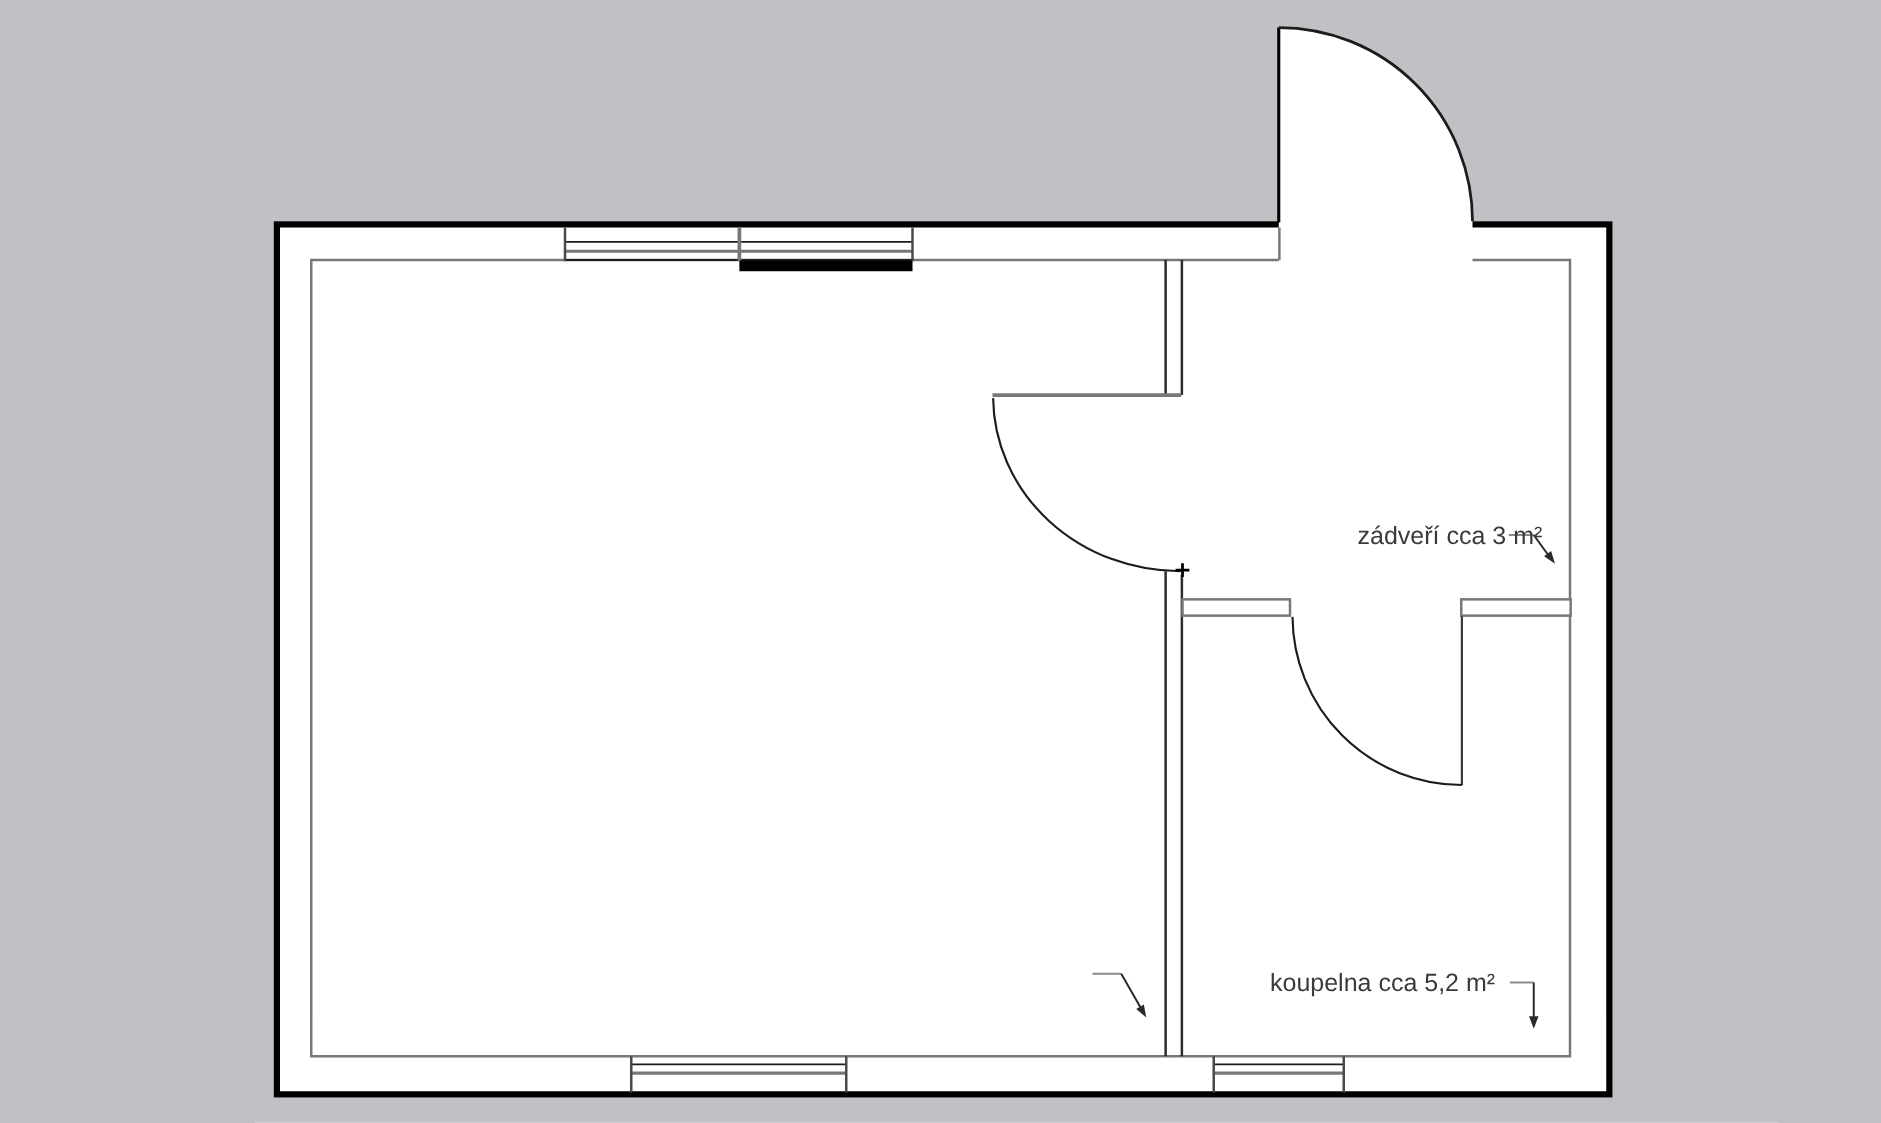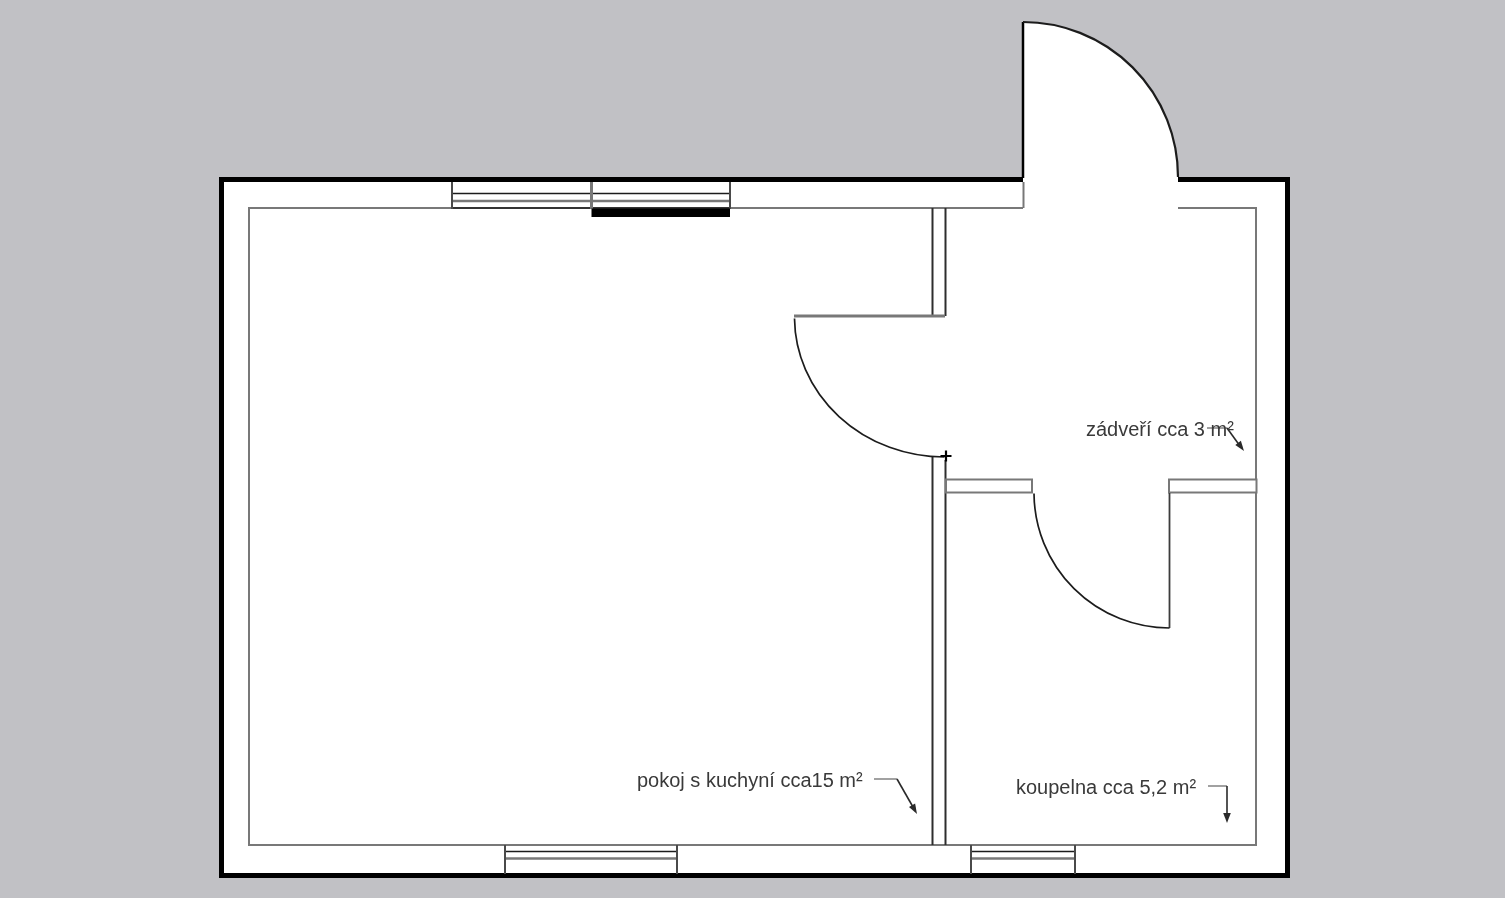--- a/index.html
+++ b/index.html
@@ -127,19 +127,18 @@
       <polygon class="arrowhead" points="1244,451 1235.3,445 1240.9,440.8"></polygon>
     </g>
 
     <g>
       <path class="leader-h" d="M 1208 786 H 1227"></path>
       <path class="leader-d" d="M 1227 786 V 816"></path>
       <polygon class="arrowhead" points="1227,823 1223.2,813 1230.8,813"></polygon>
     </g>
   </svg>
 
-  <div class="room-label" style="left:637px; top:768px;">pokoj s kuchyní cca15 m²</div>
 
   <div class="room-label" style="left:1050px; top:417px;margin-left:36px;">zádveří cca 3 m²</div>
 
   <div class="room-label" style="left:1016px; top:775px;">koupelna cca 5,2 m²</div>
 
 </div>
 
 </body></html>

